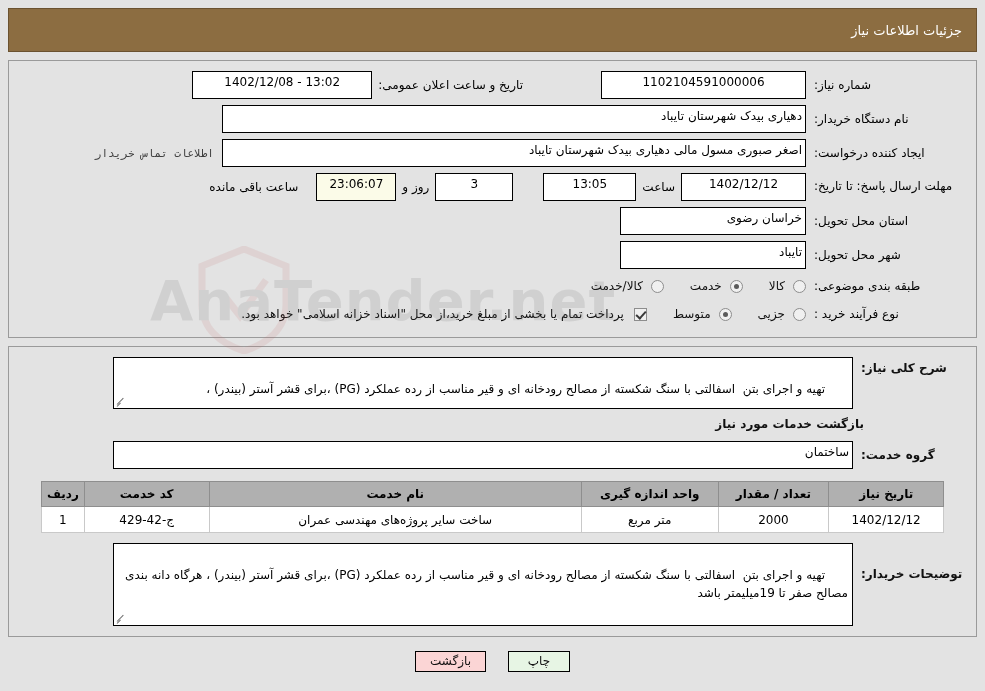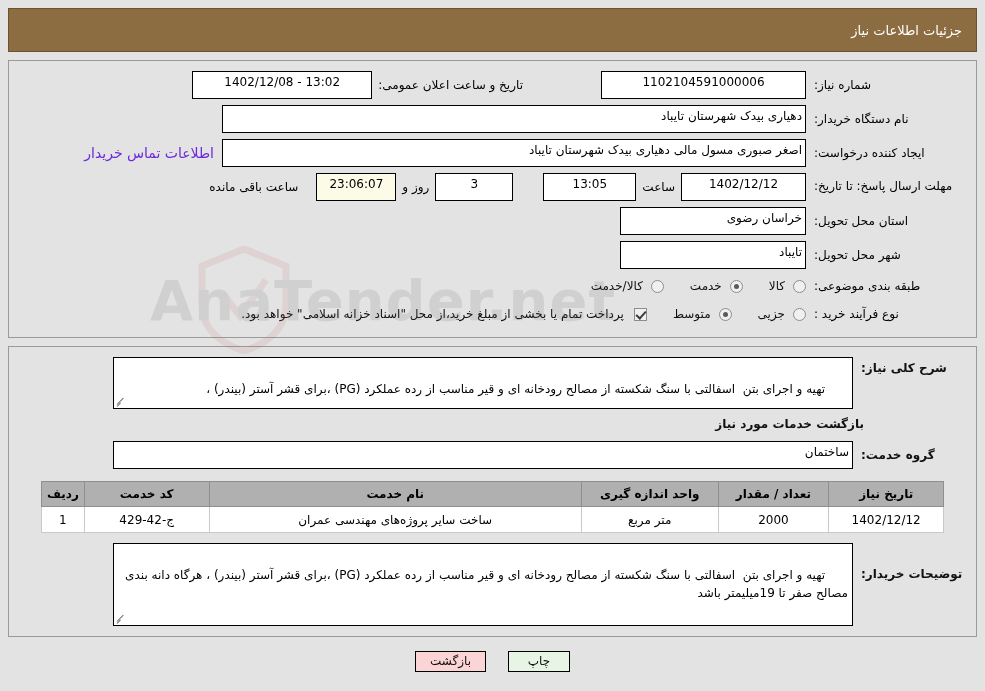--- a/index.html
+++ b/index.html
@@ -115,25 +115,26 @@
   .w-wide   { width: 584px; }
   .w-req    { width: 584px; }
   .w-prov   { width: 186px; }
   .w-date   { width: 125px; }
   .w-time   { width: 93px; }
   .w-days   { width: 78px; }
   .w-count  { width: 80px; margin-left: 12px; }
   .w-pubdate{ width: 180px; }
 
   .link {
-    color: #6d28d9;
-    font-size: 14px;
+    color: #404040;
+    font-size: 11px;
     text-decoration: none;
     cursor: pointer;
     white-space: nowrap;
+    font-family: Liberation Mono, monospace;
   }
 
   .inline-lbl {
     font-size: 12px;
     color: #000;
     padding: 0 6px;
     white-space: nowrap;
   }
 
   

